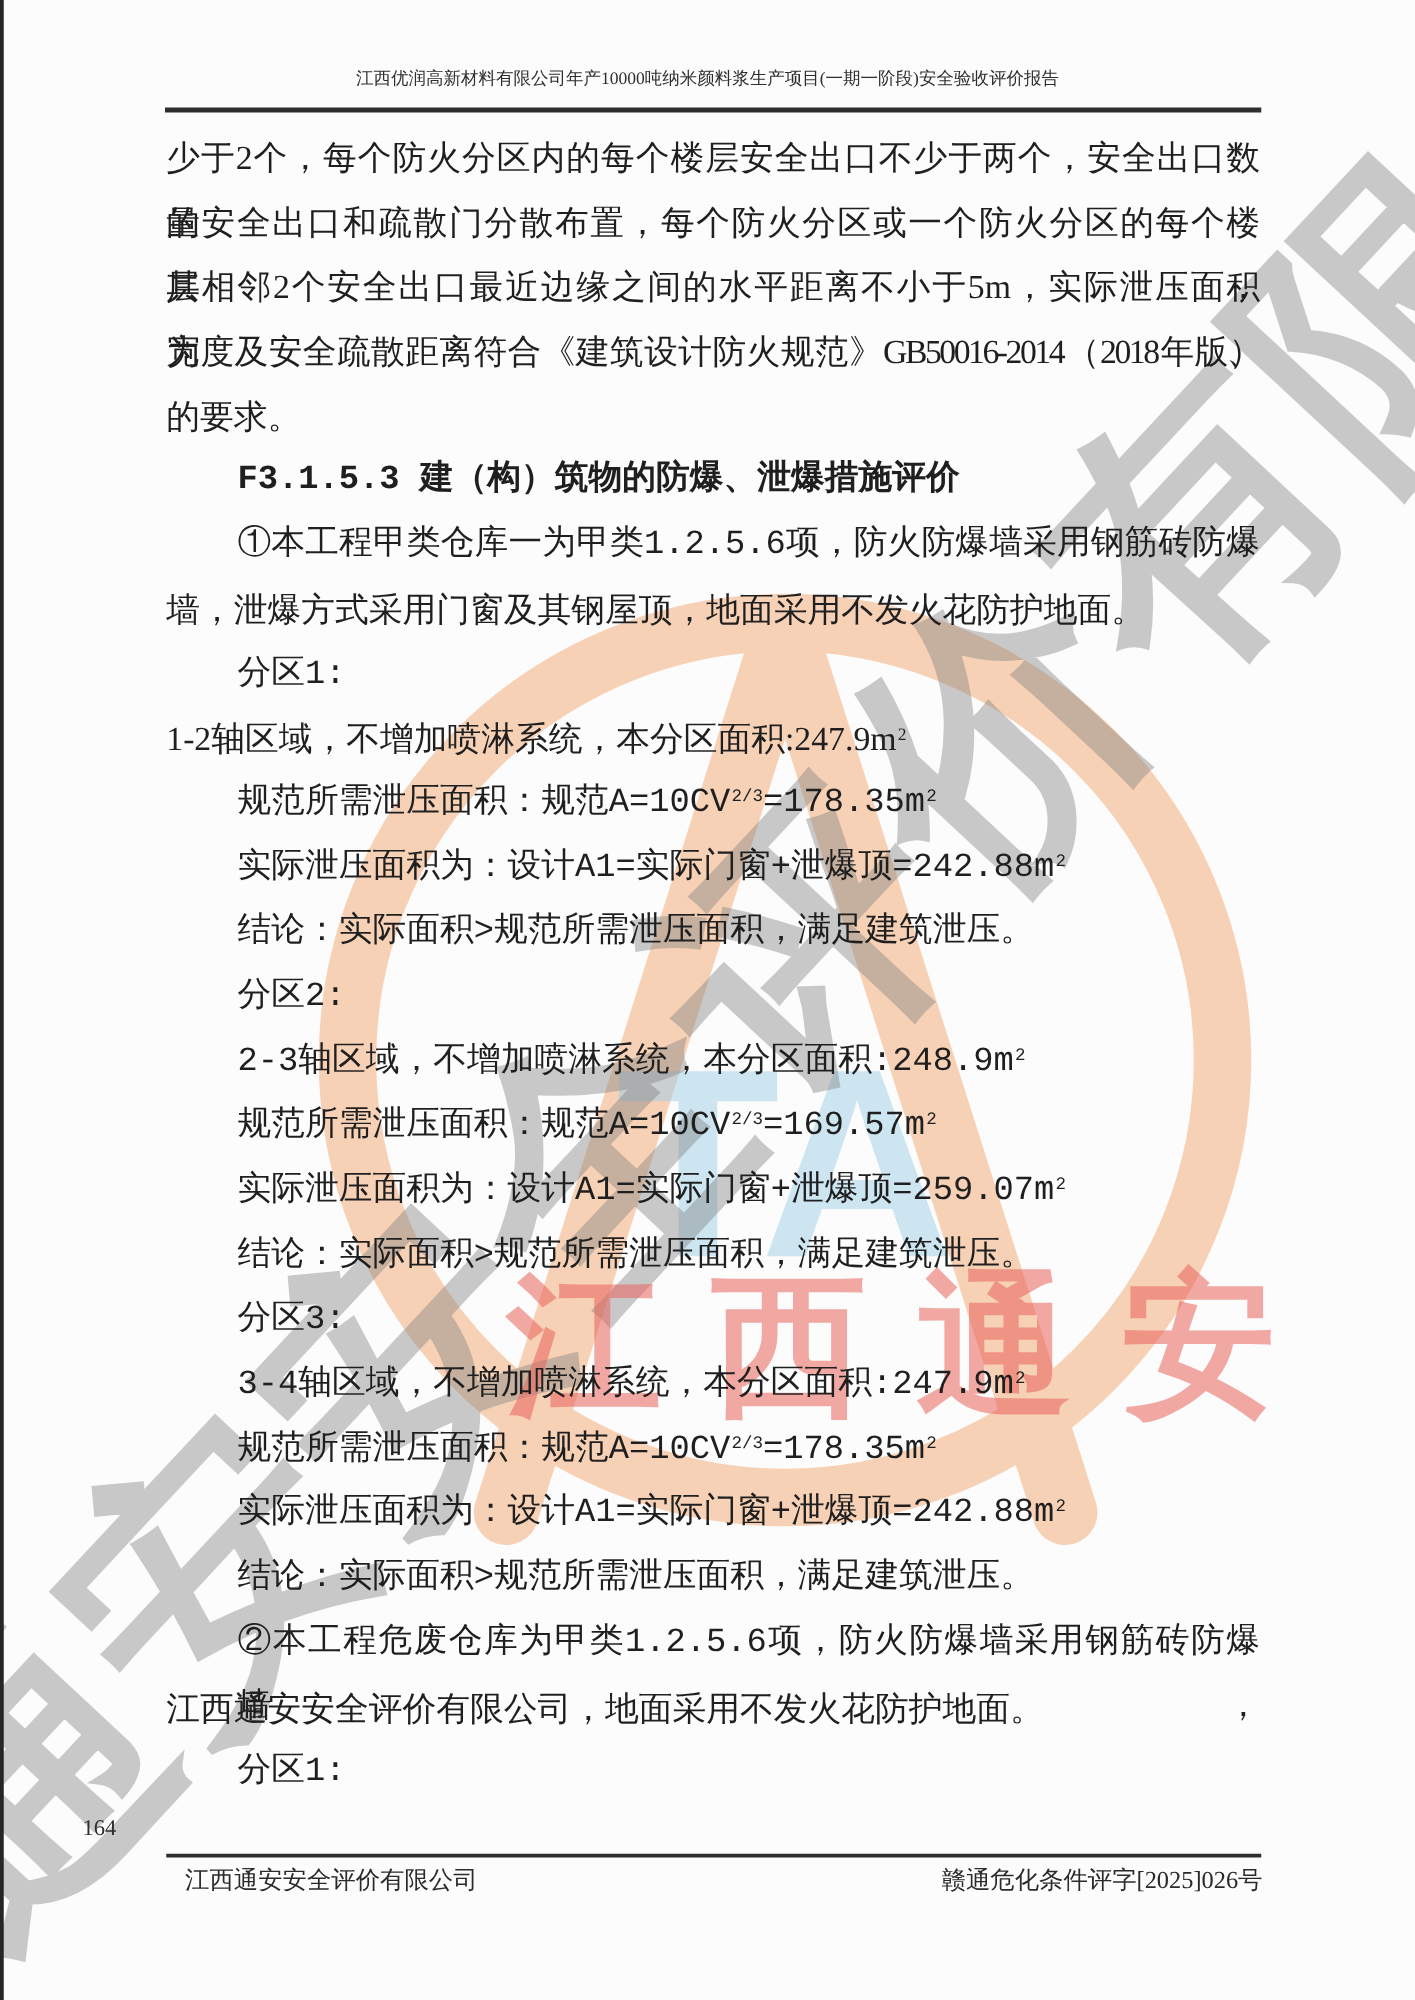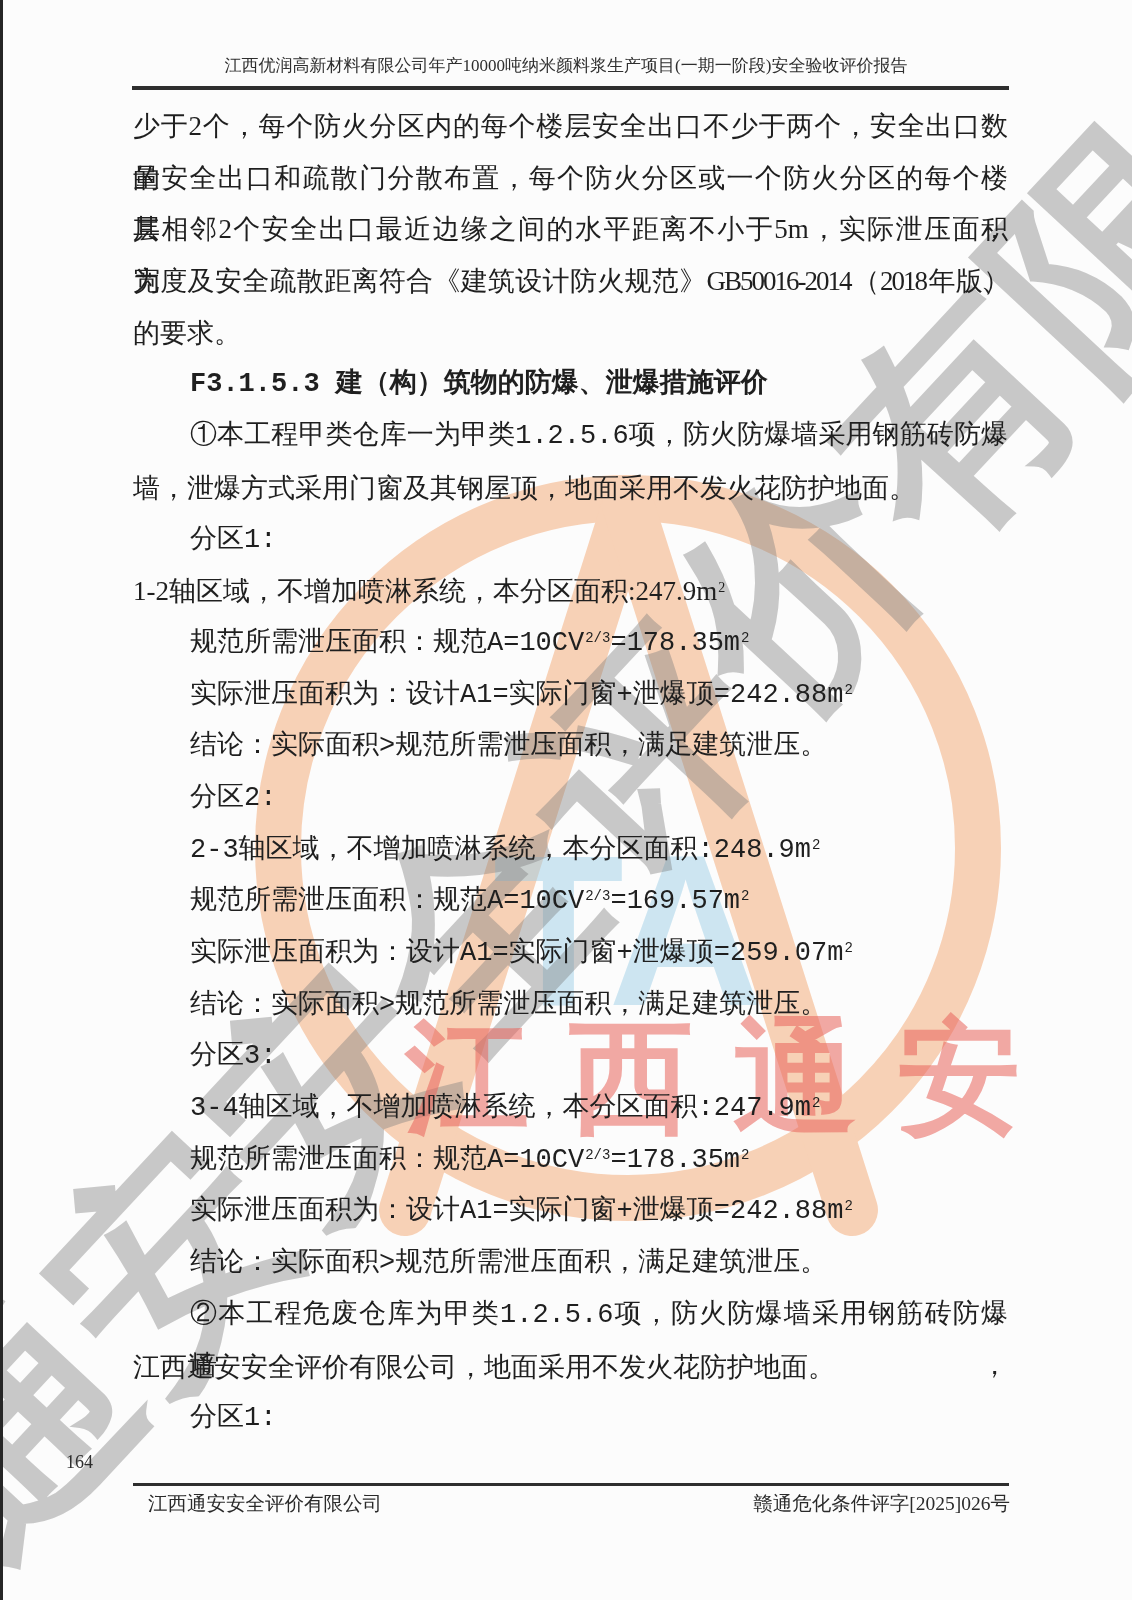--- a/index.html
+++ b/index.html
@@ -6,21 +6,21 @@
   .page {
     position:relative; width:1132px; height:1600px; margin:0 auto;
     background:#fcfcfc; overflow:hidden;
     font-family:"Liberation Serif","DejaVu Serif",serif;
   }
   .scan-edge { position:absolute; left:0; top:0; width:3px; height:100%; background:#262626; z-index:20; }
 
   
   .header-title {
     position:absolute; top:54px; left:66px; width:1000px; text-align:center;
-    font-size:17px; color:#2e2e2e; z-index:10; white-space:nowrap;
+    font-size:14px; color:#2e2e2e; z-index:10; white-space:nowrap;
   }
   .header-rule { position:absolute; top:86px; left:132px; width:877px; height:4px; background:#2e2e2e; z-index:10; }
 
   
   .doc-body { position:absolute; top:101px; left:133px; width:875px; z-index:10; color:#1f1f1f; }
   .line { height:51.7px; line-height:51.7px; font-size:27px; white-space:nowrap; }
   .line.justify { white-space:normal; text-align:justify; text-align-last:justify; }
   .line.indent { padding-left:57px;font-family:Liberation Mono, monospace; }
   .line.bold { font-weight:bold; }
   .line sup { font-size:14px; line-height:0; vertical-align:8px; letter-spacing:0; margin-left:1px; }

